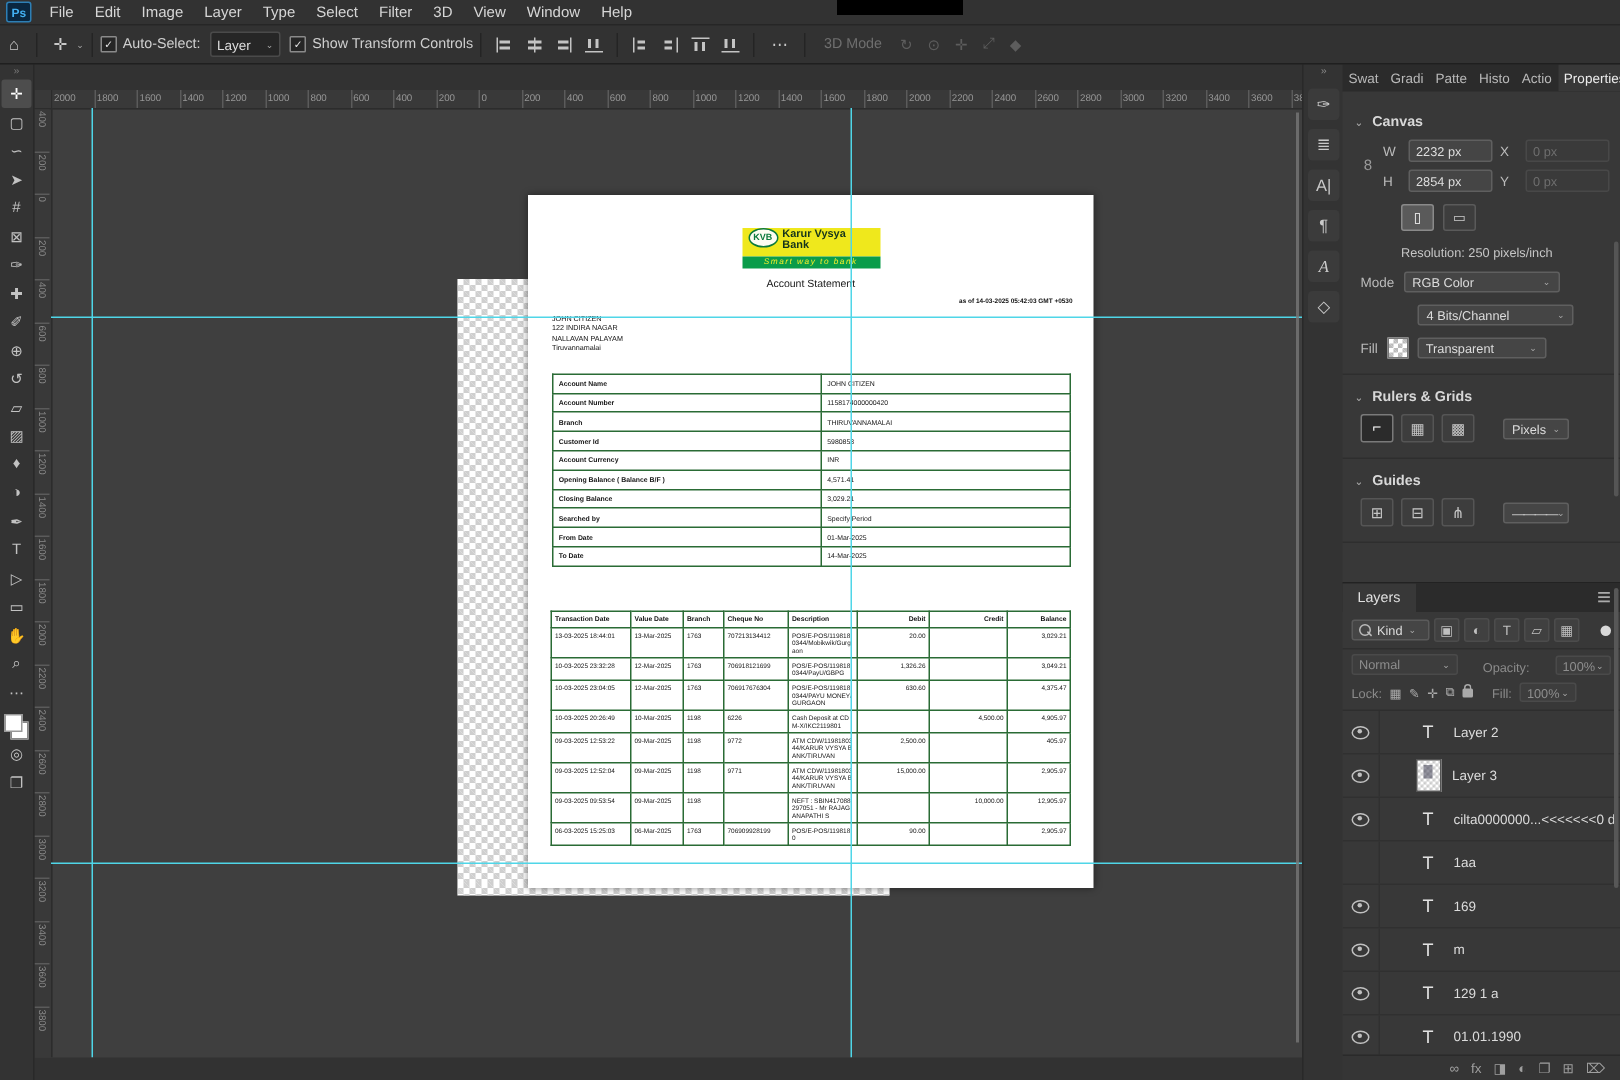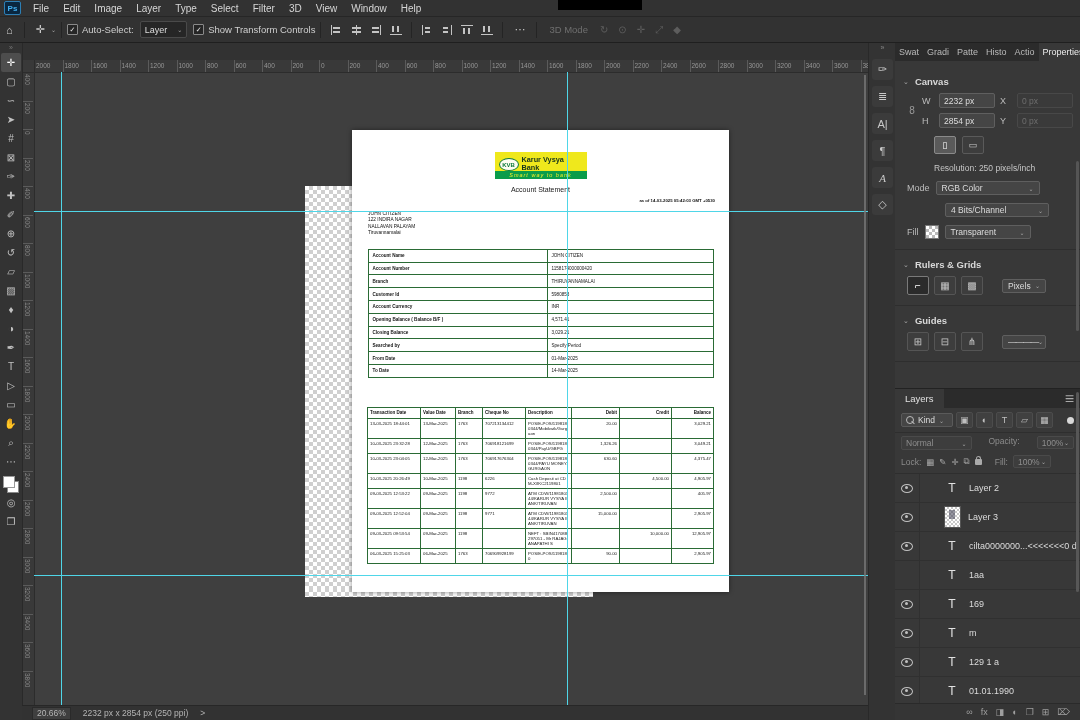--- a/index.html
+++ b/index.html
@@ -58,21 +58,21 @@
   .chk-bottom{position:absolute;left:283px;top:528px;width:288px;height:9px;z-index:2}
   .page{position:absolute;left:330px;top:70px;width:377px;height:462px;background:#fff;box-shadow:0 0 5px rgba(0,0,0,.45);z-index:3}
   .guide-v{position:absolute;top:12px;bottom:0;width:1px;background:#4fd6e8;z-index:20}
   .gv1{left:39px}.gv2{left:545px}
   .guide-h{position:absolute;left:12px;right:0;height:1px;background:#4fd6e8;z-index:20}
   .gh1{top:151px}.gh2{top:515px}
   .canvas-scroll{position:absolute;right:2px;top:15px;bottom:10px;width:2px;background:#777;opacity:.8;z-index:25}
 
   
   .kvb{width:92px;margin:22px auto 0}
-  .kvb-top{height:19px;background:#efe81c;display:flex;align-items:flex-end;padding:0 4px;gap:3px;box-sizing:border-box}
+  .kvb-top{height:19px;background:#efe81c;display:flex;align-items:flex-start;padding:0 4px;gap:3px;box-sizing:border-box}
   .kvb-oval{width:20px;height:13px;border:1.5px solid #0c7a3c;border-radius:50%;background:#fdfdf2;color:#0c7a3c;font-size:6px;font-weight:bold;display:flex;align-items:center;justify-content:center;flex:0 0 auto;box-sizing:border-box}
   .kvb-name{font-size:7.3px;font-weight:bold;color:#15341c;line-height:1}
   .kvb-strip{height:8px;background:#0a9c4a;color:#f3ee2a;font-size:5.5px;font-style:italic;display:flex;align-items:center;justify-content:center;letter-spacing:1px}
   .stmt-title{text-align:center;font-size:7px;color:#1a1a1a;margin-top:7px}
   .asof{text-align:right;font-size:4.3px;font-weight:bold;color:#111;margin:5px 14px 0 0}
   .addr{margin:8px 0 0 16px;font-size:4.8px;color:#101010;line-height:1.35}
   .acct-tbl{margin:12px auto 0;width:346px;border-collapse:collapse;border:1.5px solid #1d5c2a}
   .acct-tbl td{border:1px solid #2a6b35;font-size:4.6px;color:#161616;padding:3.4px 4px}
   .acct-l{width:170px;font-weight:bold}
   .tx-tbl{margin:29px auto 0;width:346px;border-collapse:collapse;border:1.5px solid #1d5c2a;table-layout:fixed}
@@ -121,21 +121,21 @@
   
   .layers{flex:1;display:flex;flex-direction:column;border-top:1px solid #222;position:relative;overflow:hidden}
   .ltabs{flex:0 0 19px;background:#2b2b2b;display:flex;align-items:stretch}
   .ltab{background:#383838;display:flex;align-items:center;padding:0 10px;font-size:9.5px;color:#e0e0e0}
   .lfilter{display:flex;align-items:center;gap:3px;padding:4px 6px;border-bottom:1px solid #2e2e2e}
   .kind-dd{display:flex;align-items:center;gap:4px;background:#454545;border:1px solid #5a5a5a;border-radius:2px;height:14px;padding:0 4px;font-size:8.5px;color:#ddd;width:52px;box-sizing:border-box}
   .icon-mag{width:6px;height:6px;border:1px solid #bbb;border-radius:50%;position:relative;flex:0 0 auto}
   .icon-mag::after{content:"";position:absolute;left:4px;top:5px;width:4px;height:1px;background:#bbb;transform:rotate(45deg)}
   .lfico{width:15px;height:14px;display:flex;align-items:center;justify-content:center;font-size:9px;color:#bfbfbf;background:#404040;border:1px solid #4c4c4c;border-radius:2px}
   .lf-dot{margin-left:auto;width:7px;height:7px;border-radius:50%;background:#d8d8d8}
-  .lblend{display:flex;align-items:flex-start;gap:17px;padding:3px 6px;font-size:8.5px;color:#8b8b8b}
+  .lblend{display:flex;align-items:flex-end;gap:17px;padding:3px 6px;font-size:8.5px;color:#8b8b8b}
   .dim-dd{width:72px;height:14px;background:#3d3d3d;border:1px solid #4a4a4a;border-radius:2px;color:#8e8e8e;font-size:8.5px;display:flex;align-items:center;justify-content:space-between;padding:0 4px;box-sizing:border-box}
   .dim-fld{width:38px;height:13px;background:#3d3d3d;border:1px solid #4a4a4a;border-radius:2px;color:#8e8e8e;font-size:8.5px;display:flex;align-items:center;justify-content:space-between;padding:0 4px;box-sizing:border-box}
   .llock{display:flex;align-items:center;gap:5px;padding:2px 6px 5px;font-size:8.5px;color:#8b8b8b;border-bottom:1px solid #2e2e2e}
   .lockg{font-size:8.5px;color:#a9a9a9}
   .icon-lock{width:7px;height:6px;background:#aaa;border-radius:1px;position:relative;margin-top:3px;display:inline-block}
   .icon-lock::before{content:"";position:absolute;left:1px;top:-3px;width:3px;height:3px;border:1px solid #aaa;border-bottom:none;border-radius:3px 3px 0 0}
   .lrows{flex:1;overflow:hidden;position:relative}
   .lrow{height:28px;display:flex;align-items:center;border-bottom:1px solid #303030}
   .leye{width:24px;height:100%;display:flex;align-items:center;justify-content:center;border-right:1px solid #303030;flex:0 0 auto}
   .eye{width:10px;height:7px;border:1px solid #c0c0c0;border-radius:50%;position:relative}
@@ -503,25 +503,20 @@
       </table>
     </div>
 
     <div class="guide-v gv1"></div>
     <div class="guide-v gv2"></div>
     <div class="guide-h gh1"></div>
     <div class="guide-h gh2"></div>
     <div class="canvas-scroll"></div>
   </div>
 
-  <div class="statusbar">
-    <span class="zoom-fld">20.66%</span>
-    <span>2232 px x 2854 px (250 ppi)</span>
-    <span>&gt;</span>
-  </div>
 
   <div class="dock">
     <span class="dock-collapse">»</span>
     <span style="display:flex;flex-direction:column;align-items:center">
 
     <span class="dockbtn">✑</span>
         <span class="dockbtn">≣</span>
         <span class="dockbtn">A|</span>
         <span class="dockbtn">¶</span>
         <span class="dockbtn it">A</span>

